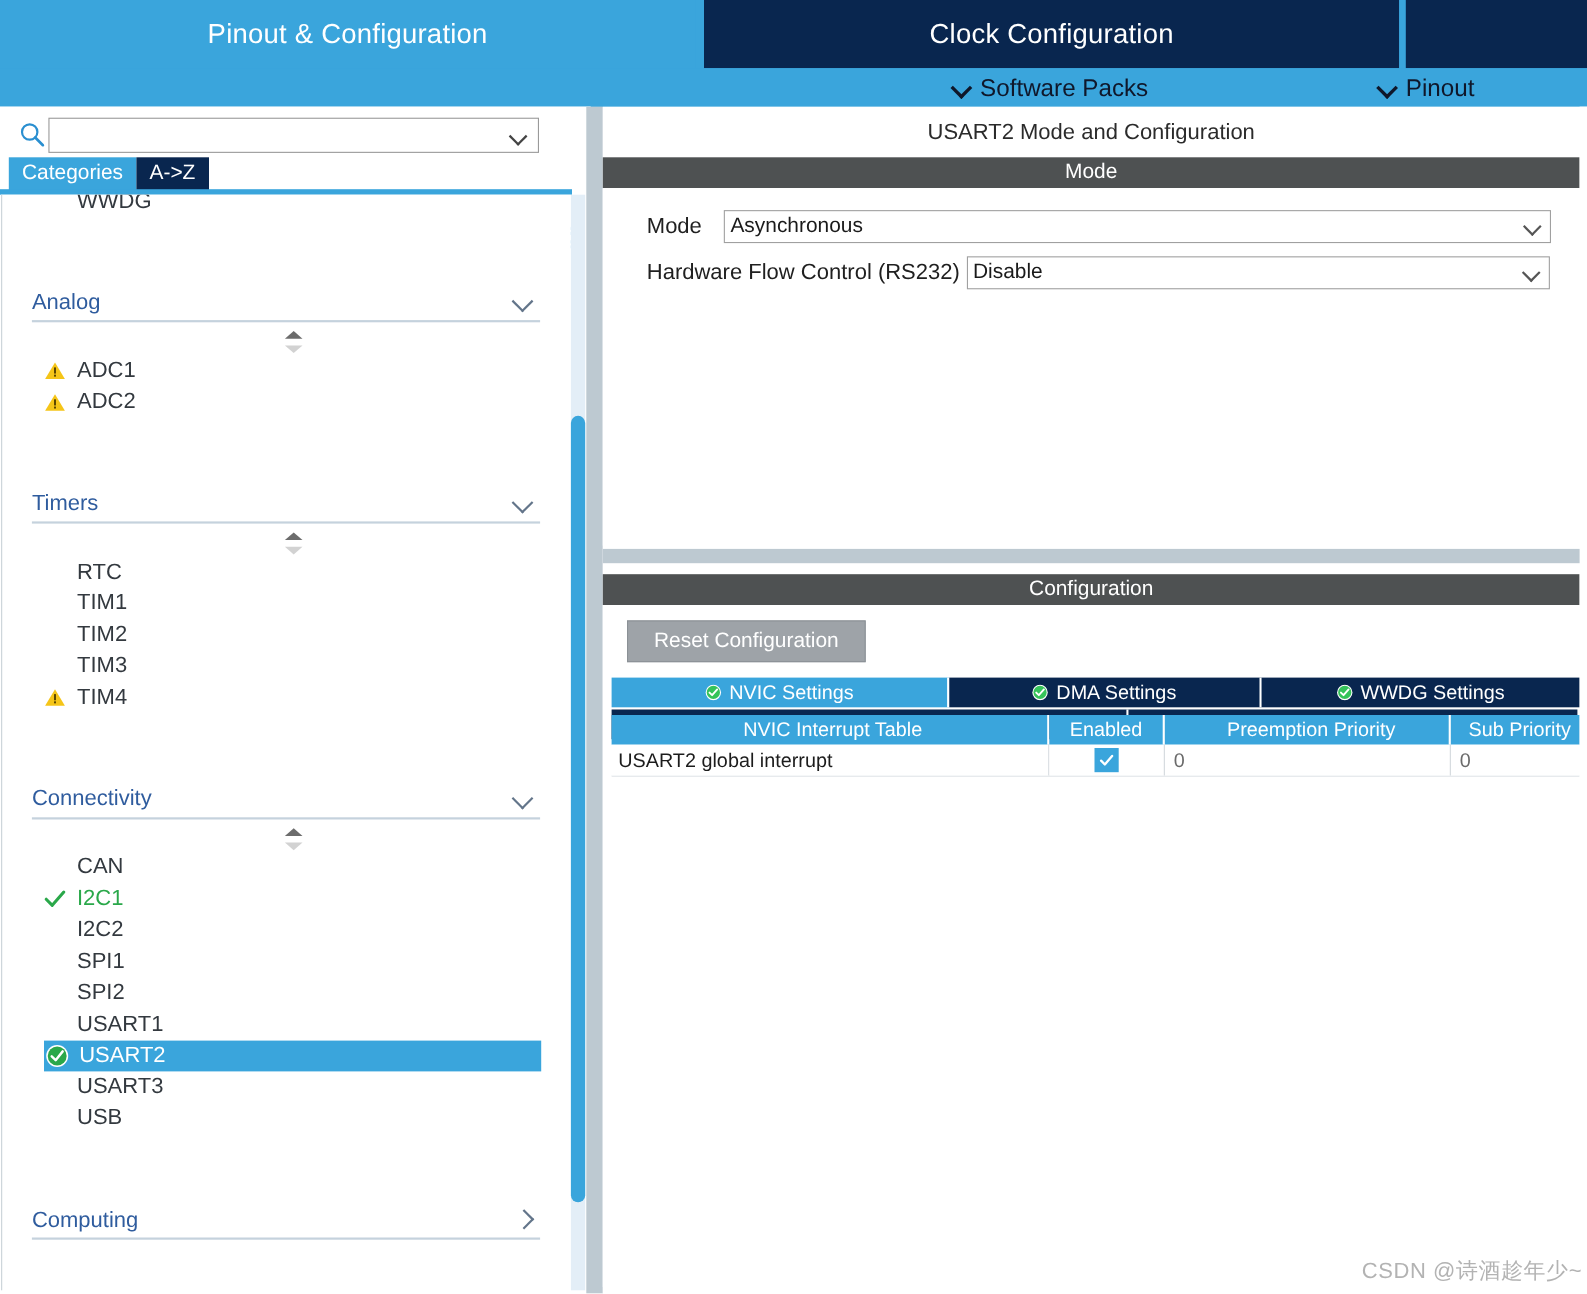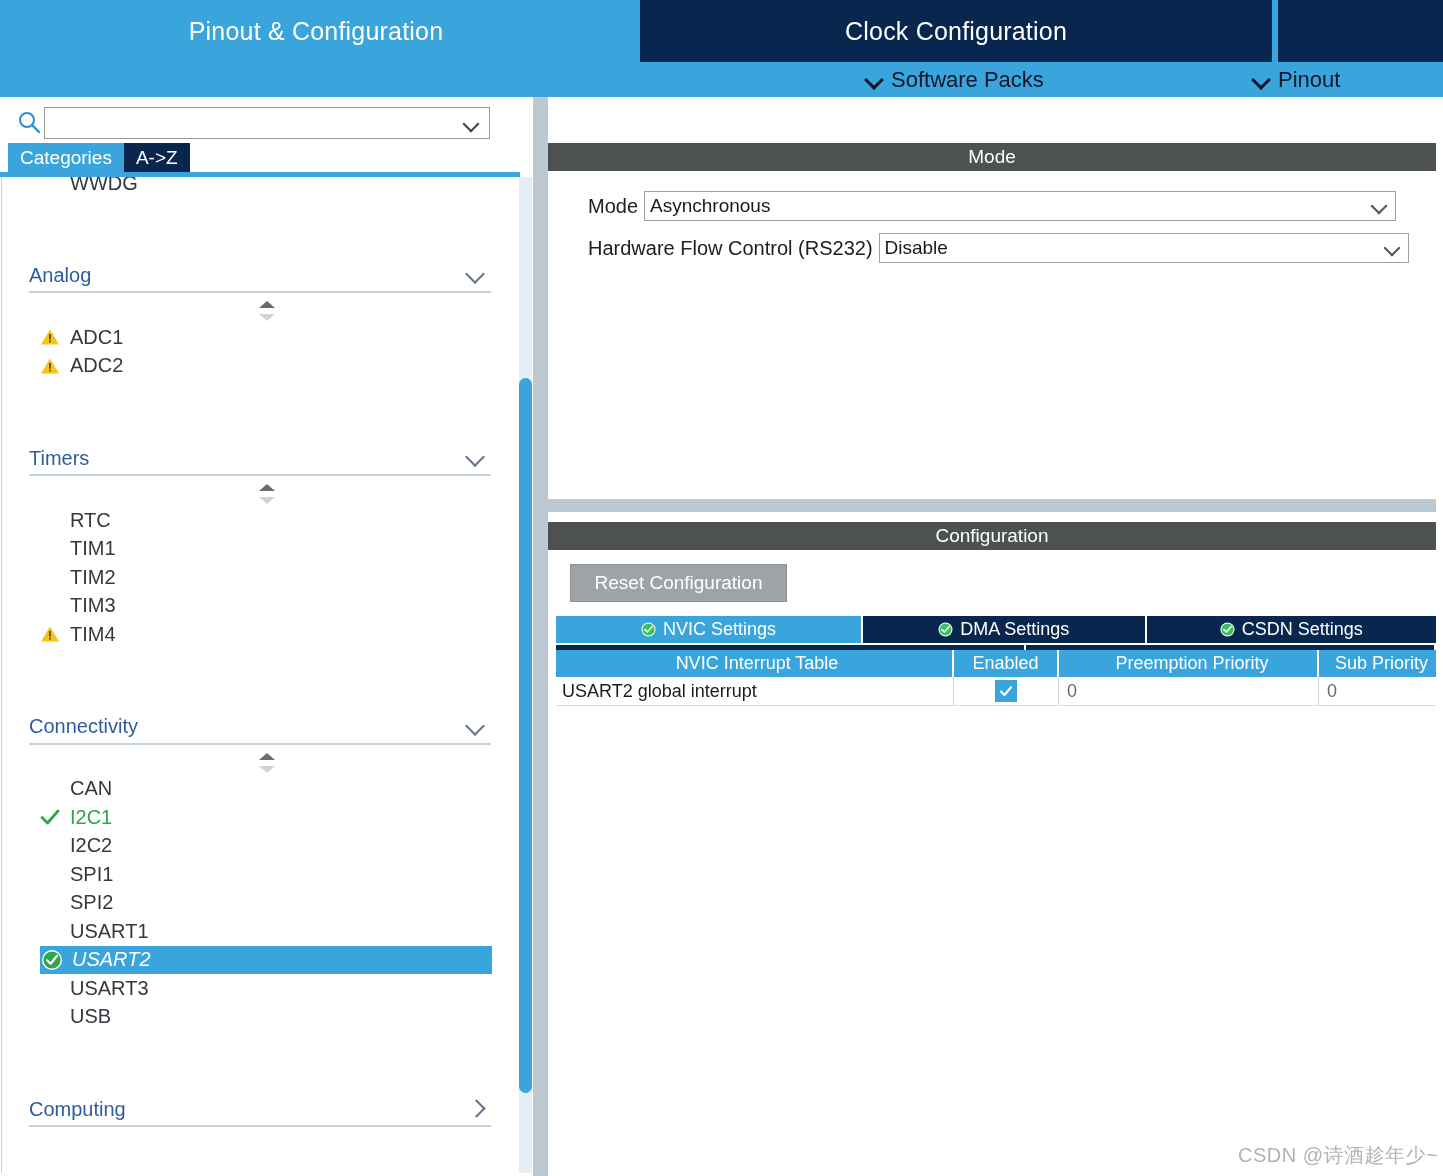--- a/index.html
+++ b/index.html
@@ -129,21 +129,21 @@
   }
   .spinner .up { top: 0; border-bottom: 7px solid #6c6c6c; }
   .spinner .dn { bottom: 0; border-top: 7px solid #d2d2d2; }
 
   .leaf {
     position: absolute; left: 36px; height: 28px;
     display: flex; align-items: center; gap: 8px;
     font-size: 20px; color: #33393f;
   }
   .leaf.selected {
-    left: 38px; width: 452px; background: #3aa5dc; color: #ffffff; padding-left: 0; font-style: italic;
+    left: 38px; width: 452px; background: #3aa5dc; color: #ffffff; padding-left: 0;
   }
   .leaf .lbl { white-space: nowrap; }
   .leaf.i2c-ok .lbl { color: #2aa84a; }
   .icon-slot { width: 24px; height: 22px; display: inline-flex; align-items: center; justify-content: center; }
 
   
   .lscroll-track {
     position: absolute; left: 519px; top: 80px; width: 13px; height: 996px;
     background: #e3eef7;
   }
@@ -448,29 +448,32 @@
     </div>
 
     <div class="lscroll-track"></div>
     <div class="lscroll-thumb" id="lthumb" style="top:281px;height:715px;"></div>
   </div>
 
   <div class="vsplit"></div>
 
   <div class="rightpanel">
 
+    <div class="rp-title">
+      <span>USART2 Mode and Configuration</span>
+    </div>
 
     <div class="band mode-band">
       <span>Mode</span>
     </div>
 
     <div class="mode-body">
       <div class="field-row" style="left:40px; top:20px;">
         <span class="field-label">Mode</span>
-        <div class="field-select" style="width:752px; margin-left:6px;">
+        <div class="field-select" style="width:752px; margin-left:20px;">
           <span>Asynchronous</span>
           <span class="sc"></span>
         </div>
       </div>
       <div class="field-row" style="left:40px; top:62px;">
         <span class="field-label">Hardware Flow Control (RS232)</span>
         <div class="field-select" style="width:530px; margin-left:6px;">
           <span>Disable</span>
           <span class="sc"></span>
         </div>
@@ -504,21 +507,21 @@
               <polyline points="4,7.6 6.4,10 11,4.7" fill="none" stroke="#ffffff" stroke-width="1.7" stroke-linecap="round" stroke-linejoin="round"></polyline>
             </svg>
             <span>DMA Settings</span>
           </div>
           <div class="cfgtab" style="width:296px;">
             <svg class="ok-dot" width="15" height="15" viewBox="0 0 15 15">
               <circle cx="7.5" cy="7.5" r="7" fill="#ffffff"></circle>
               <circle cx="7.5" cy="7.5" r="6" fill="#35c35a"></circle>
               <polyline points="4,7.6 6.4,10 11,4.7" fill="none" stroke="#ffffff" stroke-width="1.7" stroke-linecap="round" stroke-linejoin="round"></polyline>
             </svg>
-            <span>CSDN Settings</span>
+            <span>WWDG Settings</span>
           </div>
         </div>
       <div class="tabrow" id="cfg-tabs-row2" style="left:8px; top:95px; width:880px;">
           <div class="cfgtab" style="width:470px;">
             <svg class="ok-dot" width="15" height="15" viewBox="0 0 15 15">
               <circle cx="7.5" cy="7.5" r="7" fill="#ffffff"></circle>
               <circle cx="7.5" cy="7.5" r="6" fill="#35c35a"></circle>
               <polyline points="4,7.6 6.4,10 11,4.7" fill="none" stroke="#ffffff" stroke-width="1.7" stroke-linecap="round" stroke-linejoin="round"></polyline>
             </svg>
             <span>Parameter Settings</span>

